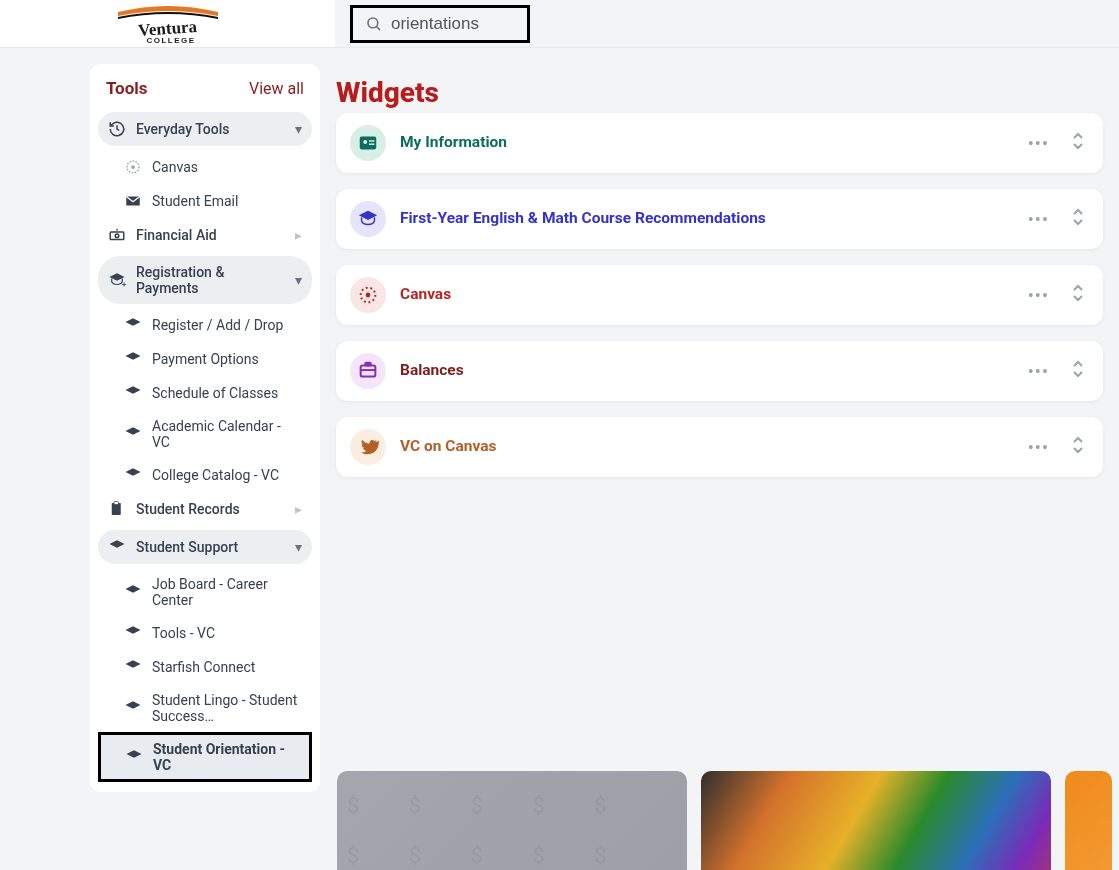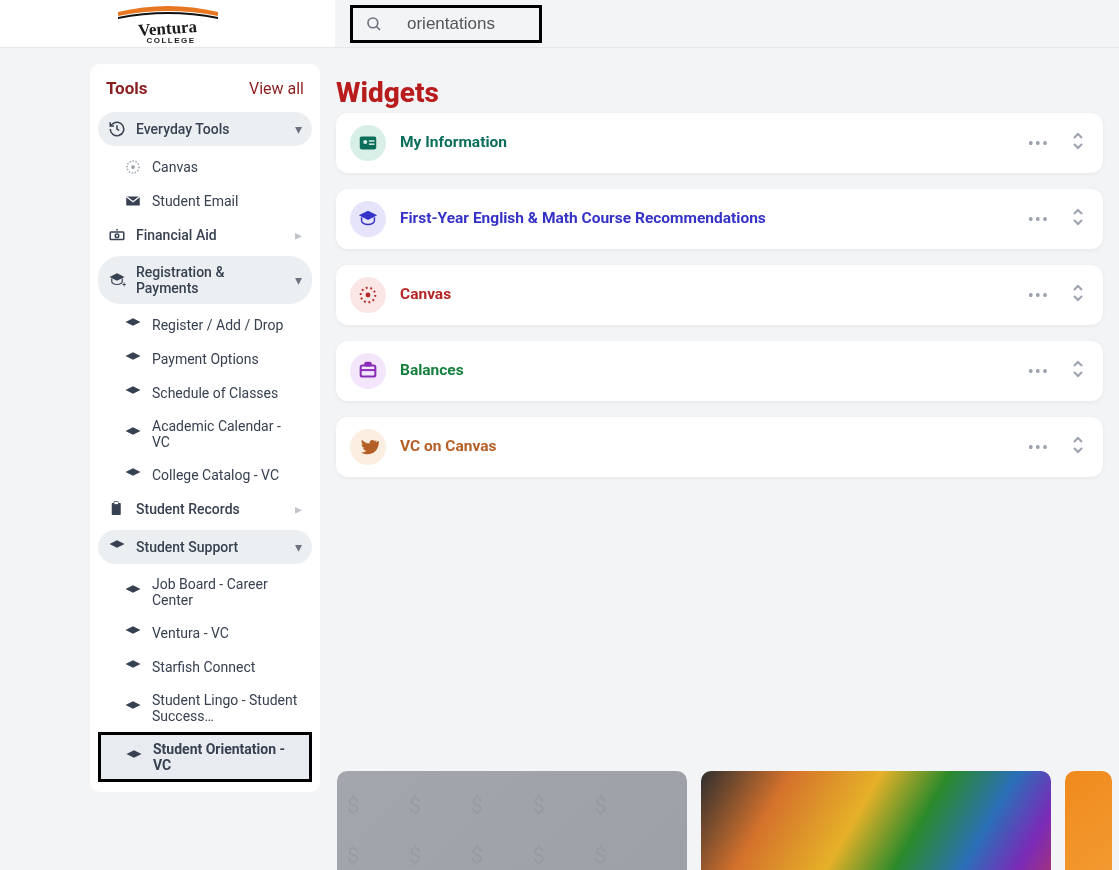--- a/index.html
+++ b/index.html
@@ -31,21 +31,21 @@
     flex: 1;
     background: #f3f4f6;
     height: 100%;
     display: flex;
     align-items: center;
     padding-left: 15px;
   }
   .searchbox {
     display: flex;
     align-items: center;
-    gap: 24px;
+    gap: 8px;
     border: 3px solid #000;
     padding: 6px 12px;
     min-width: 180px;
   }
   .searchbox input {
     border: none;
     background: transparent;
     outline: none;
     font-size: 17px;
     color: #555;
@@ -363,21 +363,21 @@
           </svg>
         </span>
       <span>Job Board - Career Center</span>
     </div>
     <div class="nav-item sub">
       <span class="icon">
           <svg viewBox="0 0 24 24" fill="#374151">
             <path d="M12 3 2 8l10 5 10-5-10-5z"></path>
           </svg>
         </span>
-      <span>Ventura - VC</span>
+      <span>Tools - VC</span>
     </div>
     <div class="nav-item sub">
       <span class="icon">
           <svg viewBox="0 0 24 24" fill="#374151">
             <path d="M12 3 2 8l10 5 10-5-10-5z"></path>
           </svg>
         </span>
       <span>Starfish Connect</span>
     </div>
     <div class="nav-item sub">
@@ -454,21 +454,21 @@
         </div>
 
         <div class="widget">
           <div class="wicon" style="background:#f3e6fb;">
             <svg width="22" height="22" viewBox="0 0 24 24" fill="none" stroke="#8a2bb8" stroke-width="2.2">
                 <rect x="4" y="6" width="16" height="12" rx="2"></rect>
                 <line x1="4" y1="11" x2="20" y2="11"></line>
                 <rect x="9" y="3" width="6" height="3" rx="1" fill="#8a2bb8"></rect>
               </svg>
           </div>
-          <div class="label" style="color:#15803d;">Balances</div>
+          <div class="label" style="color:#7f1d1d;">Balances</div>
           <span class="dots">•••</span>
           <span class="sort"><svg width="14" height="18" viewBox="0 0 14 18" fill="none" stroke="#9ca3af" stroke-width="2">
                 <polyline points="3 6 7 2 11 6"></polyline>
                 <polyline points="3 12 7 16 11 12"></polyline>
               </svg></span>
         </div>
 
         <div class="widget">
           <div class="wicon" style="background:#fbeee1;">
             <svg width="22" height="22" viewBox="0 0 24 24" fill="#b45f26">

